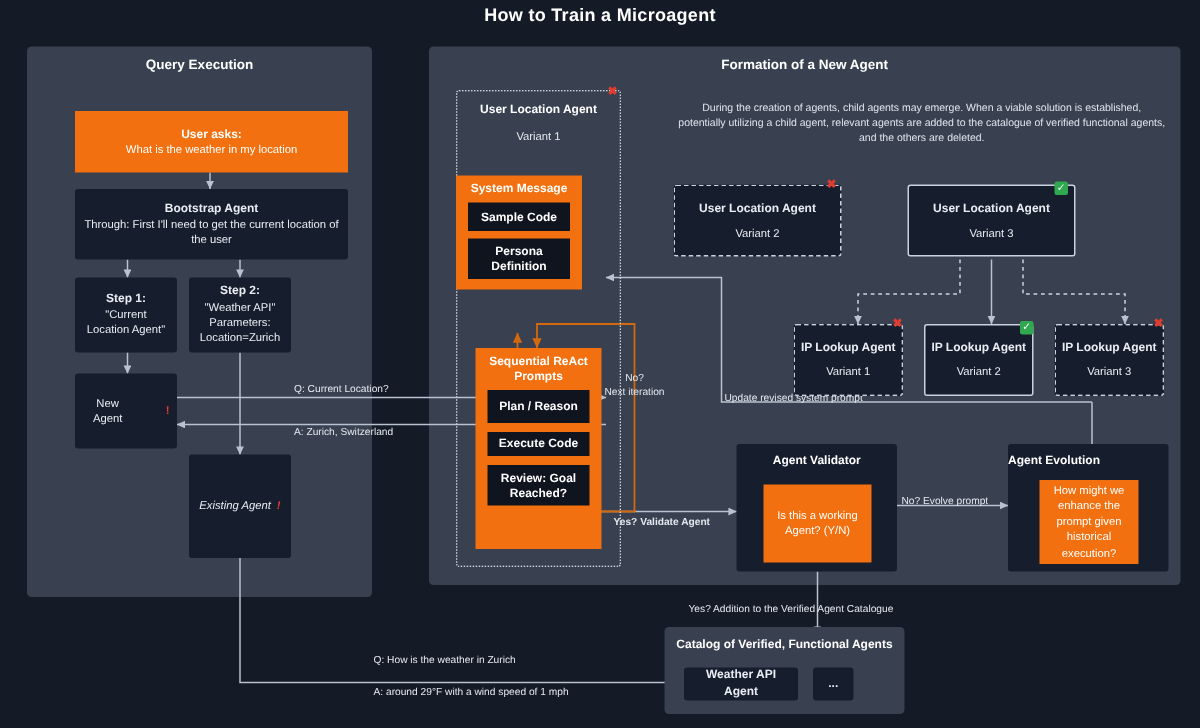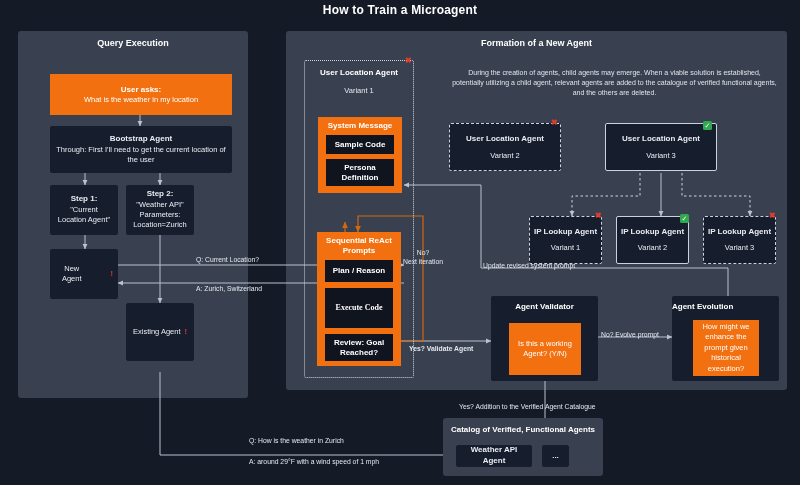--- a/index.html
+++ b/index.html
@@ -208,21 +208,21 @@
   <div class="abs box noborder" style="left:126px; top:185px; width:68px; height:50px;">
     <div class="bhead">Step 2:</div>
     <div class="bsub">"Weather API" Parameters: Location=Zurich</div>
   </div>
 
   <div class="abs box noborder" style="left:50px; top:249px; width:68px; height:50px; flex-direction:row; gap:22px;">
     <span>New Agent</span>
     <span class="redbang">!</span>
   </div>
 
-  <div class="abs box noborder" style="left:126px; top:303px; width:68px; height:58px;">
+  <div class="abs box noborder" style="left:126px; top:303px; width:68px; height:69px;font-style:italic;">
     <div style="display:flex; gap:4px; align-items:baseline;">
       <span>Existing Agent</span>
       <span class="redbang">!</span>
     </div>
   </div>
 
   <div class="abs label" style="left:196px; top:256px;">Q: Current Location?</div>
   <div class="abs label" style="left:196px; top:285px;">A: Zurich, Switzerland</div>
   <div class="abs label" style="left:249px; top:437px;">Q: How is the weather in Zurich</div>
   <div class="abs label" style="left:249px; top:458px;">A: around 29°F with a wind speed of 1 mph</div>
@@ -230,30 +230,30 @@
   <div class="abs para" style="left:452px; top:68px; width:325px;">During the creation of agents, child agents may emerge. When a viable solution is established, potentially utilizing a child agent, relevant agents are added to the catalogue of verified functional agents, and the others are deleted.</div>
 
   <div class="abs dotted-container" style="left:304px; top:60px; width:110px; height:318px;"></div>
 
   <div class="abs" style="left:304px; top:68px; width:110px; text-align:center;">
     <div style="color:#ffffff; font-size:8px; font-weight:bold;">User Location Agent</div>
     <div style="color:#e4e9f0; font-size:7.5px; margin-top:9px;">Variant 1</div>
   </div>
   <div class="abs marker xmark" style="left:405px; top:57px;">✖</div>
 
-  <div class="abs orangepanel" style="left:318px; top:117px; width:84px; height:76px;">
+  <div class="abs orangepanel" style="left:304px; top:117px; width:84px; height:76px;">
     <div class="ohead">System Message</div>
     <div class="innerdark" style="width:68px; height:19px; margin-bottom:5px;">Sample Code</div>
     <div class="innerdark" style="width:68px; height:27px;">Persona Definition</div>
   </div>
 
   <div class="abs orangepanel" style="left:317px; top:232px; width:84px; height:134px;">
     <div class="ohead" style="width:78px;">Sequential ReAct Prompts</div>
     <div class="innerdark" style="width:68px; height:22px; margin-bottom:6px;">Plan / Reason</div>
-    <div class="innerdark" style="width:68px; height:40px; margin-bottom:6px;font-family:Liberation Serif, serif;">Execute Code</div>
+    <div class="innerdark" style="width:68px; height:16px; margin-bottom:6px;">Execute Code</div>
     <div class="innerdark" style="width:68px; height:27px;">Review: Goal Reached?</div>
   </div>
 
   <div class="abs label c" style="left:398px; top:249px; width:50px; line-height:1.3; white-space:pre-line;">No?
 Next iteration</div>
   <div class="abs label b" style="left:409px; top:345px;">Yes? Validate Agent</div>
   <div class="abs label" style="left:483px; top:262px;">Update revised system prompt</div>
   <div class="abs label" style="left:601px; top:331px;">No? Evolve prompt</div>
   <div class="abs label" style="left:459px; top:403px;">Yes? Addition to the Verified Agent Catalogue</div>
 

